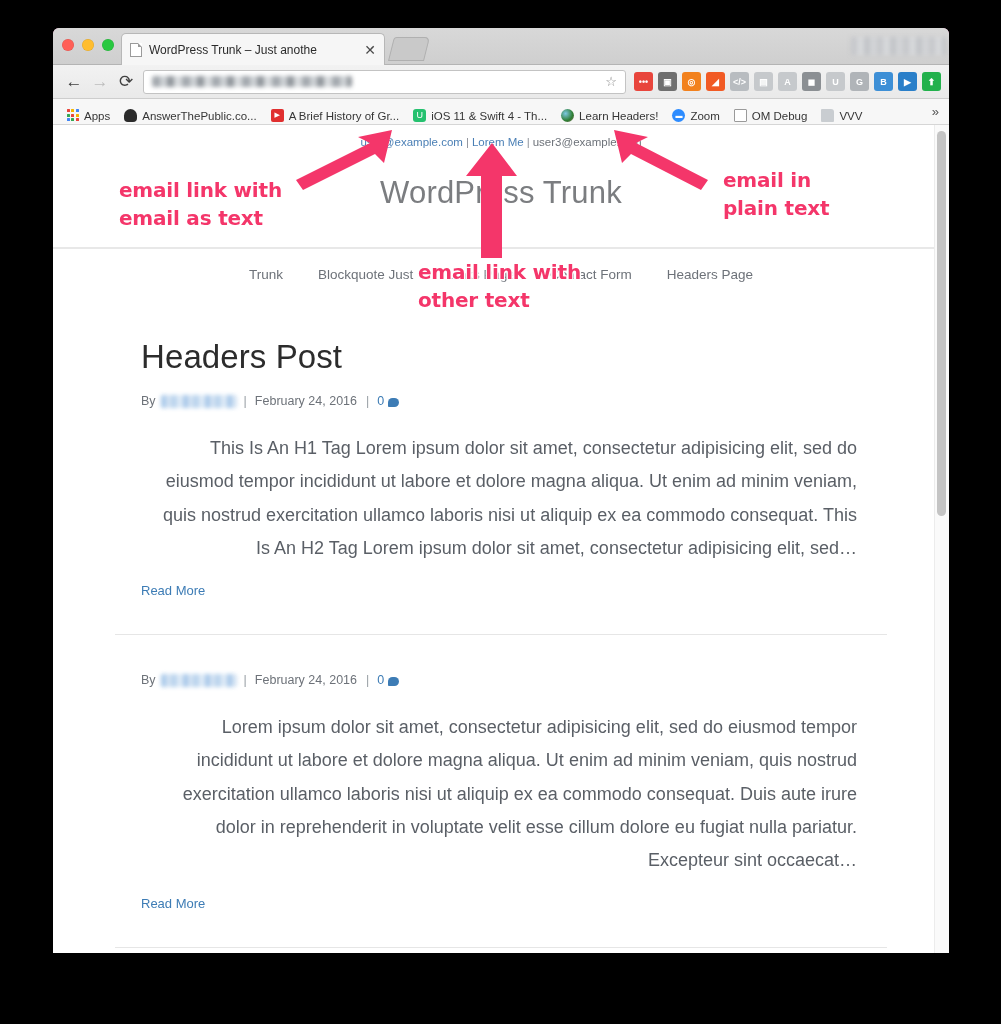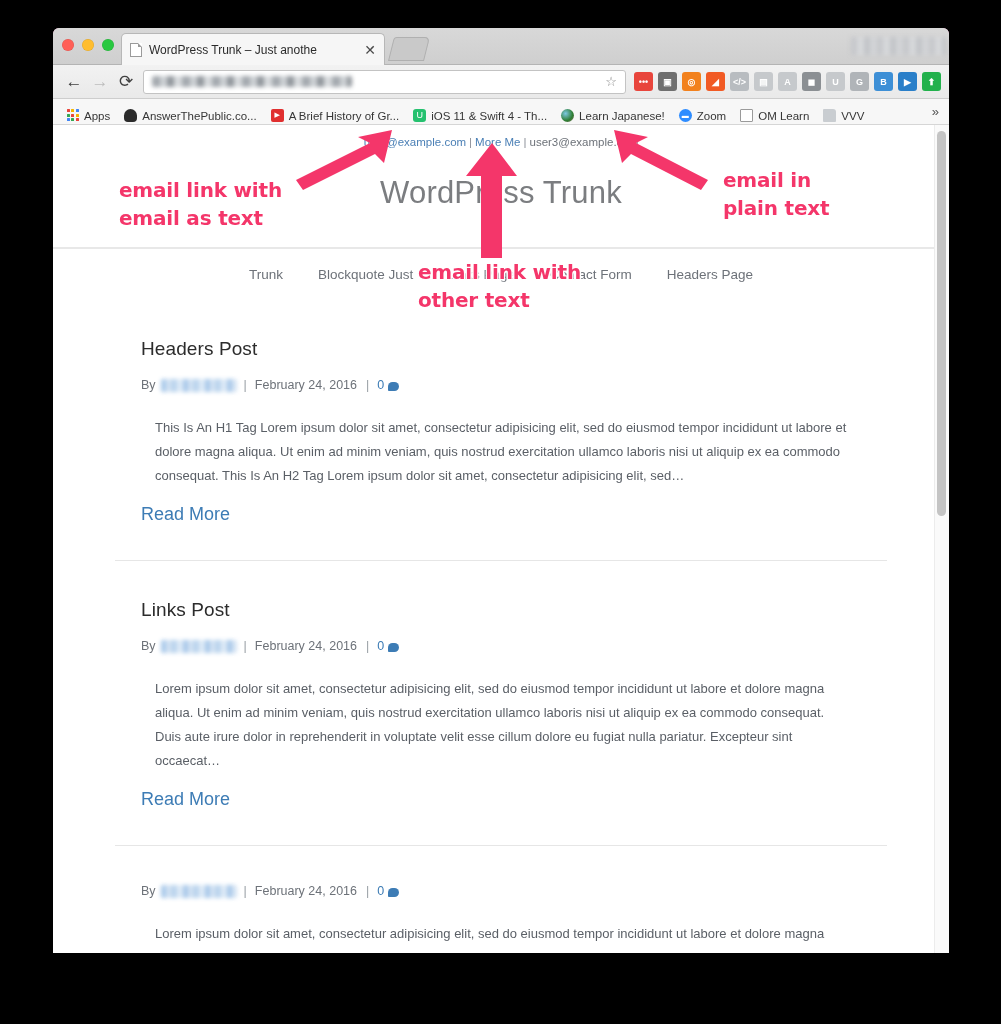--- a/index.html
+++ b/index.html
@@ -223,21 +223,21 @@
     background: #fff;
   }
   #site-nav span { cursor: pointer; white-space: nowrap; }
 
   #posts {
     padding: 0 62px;
   }
   .post { padding: 38px 26px 0; }
   .post + .post { border-top: 1px solid #e6e6e6; margin-top: 35px; }
   .post-title {
-    font-size: 19px; font-weight: normal;
+    font-size: 33px; font-weight: normal;
     color: #2c2c2c; margin: 0 0 18px;
     letter-spacing: .1px;
   }
   .post-meta {
     font-size: 12.5px; color: #6d7279;
     display: flex; align-items: center; gap: 0;
     margin-bottom: 24px;
   }
   .meta-by { margin-right: 5px; }
   .author-blur {
@@ -255,25 +255,26 @@
   .meta-date { }
   .meta-comments { color: #3d7cb5; margin-left: 8px; display:flex; align-items:center; gap:4px; }
   .bubble {
     display: inline-block;
     width: 11px; height: 9px;
     background: #3d7cb5;
     border-radius: 5px 5px 5px 1px;
     position: relative; top: 1px;
   }
   .post-body {
-    font-size: 13px; line-height: 1.85;
+    font-size: 18px; line-height: 1.85;
     color: #5a5f66;
-    margin: 0 14px 16px;
-  }
-  .read-more { font-size: 18px; color: #3d7cb5; text-decoration: none; cursor: pointer; }
+    margin: 0 4px 16px;
+    text-align: right;
+  }
+  .read-more { font-size: 13px; color: #3d7cb5; text-decoration: none; cursor: pointer; }
 
   
   #annotations {
     position: absolute; left: 0; top: 0;
     width: 809px; height: 1024px;
     pointer-events: none;
   }
   .anno-label {
     position: absolute;
     font-family: "DejaVu Sans", sans-serif;
@@ -356,42 +357,42 @@
       <div class="bm">
         <span class="bm-ico" style="background: rgb(224, 47, 47); font-size: 7px;">▶</span>
         <span>A Brief History of Gr...</span>
       </div>
       <div class="bm">
         <span class="bm-ico" style="background: rgb(37, 193, 111); font-size: 9px; border-radius: 3px;">U</span>
         <span>iOS 11 &amp; Swift 4 - Th...</span>
       </div>
       <div class="bm">
         <span class="bm-ico" style="background: radial-gradient(circle at 35% 35%, rgb(126, 200, 227), rgb(46, 125, 50) 60%, rgb(141, 110, 99)); border-radius: 50%;"></span>
-        <span>Learn Japanese!</span>
+        <span>Learn Headers!</span>
       </div>
       <div class="bm">
         <span class="bm-ico" style="background: rgb(45, 140, 255); border-radius: 50%; font-size: 7px;">▬</span>
         <span>Zoom</span>
       </div>
       <div class="bm">
         <span class="bm-ico" style="background: rgb(255, 255, 255); border: 1px solid rgb(154, 154, 154); border-radius: 1px;"></span>
-        <span>OM Learn</span>
+        <span>OM Debug</span>
       </div>
       <div class="bm">
         <span class="bm-ico" style="background: rgb(201, 205, 209); border-radius: 1px 3px 1px 1px;"></span>
         <span>VVV</span>
       </div>
       <span id="bm-overflow">»</span>
   </div>
 
   <div id="page-viewport">
 
     <div id="site-header">
       <div id="email-row">
-        <a href="#">user@example.com</a><span class="sep">|</span><a href="#">More Me</a><span class="sep">|</span><span>user3@example.com</span>
+        <a href="#">user@example.com</a><span class="sep">|</span><a href="#">Lorem Me</a><span class="sep">|</span><span>user3@example.com</span>
       </div>
       <h1 id="site-title">WordPress Trunk</h1>
     </div>
 
     <nav id="site-nav">
         <span>Trunk</span>
         <span>Blockquote Just</span>
         <span>Links Page</span>
         <span>Contact Form</span>
         <span>Headers Page</span>
@@ -402,21 +403,21 @@
             <span class="meta-by">By</span>
             <span class="author-blur"></span>
             <span class="meta-sep">|</span>
             <span class="meta-date">February 24, 2016</span>
             <span class="meta-sep" style="padding: 0px 0px 0px 9px;">|</span>
             <span class="meta-comments">
               <span>0</span>
               <span class="bubble"></span>
             </span>
           </div><p class="post-body">This Is An H1 Tag Lorem ipsum dolor sit amet, consectetur adipisicing elit, sed do eiusmod tempor incididunt ut labore et dolore magna aliqua. Ut enim ad minim veniam, quis nostrud exercitation ullamco laboris nisi ut aliquip ex ea commodo consequat. This Is An H2 Tag Lorem ipsum dolor sit amet, consectetur adipisicing elit, sed…</p><a class="read-more" href="#">Read More</a></article>
-        <article class="post"><h2 class="post-title">Links Post</h2><div class="post-meta">
+        <article class="post"><div class="post-meta">
             <span class="meta-by">By</span>
             <span class="author-blur"></span>
             <span class="meta-sep">|</span>
             <span class="meta-date">February 24, 2016</span>
             <span class="meta-sep" style="padding: 0px 0px 0px 9px;">|</span>
             <span class="meta-comments">
               <span>0</span>
               <span class="bubble"></span>
             </span>
           </div><p class="post-body">Lorem ipsum dolor sit amet, consectetur adipisicing elit, sed do eiusmod tempor incididunt ut labore et dolore magna aliqua. Ut enim ad minim veniam, quis nostrud exercitation ullamco laboris nisi ut aliquip ex ea commodo consequat. Duis aute irure dolor in reprehenderit in voluptate velit esse cillum dolore eu fugiat nulla pariatur. Excepteur sint occaecat…</p><a class="read-more" href="#">Read More</a></article>

